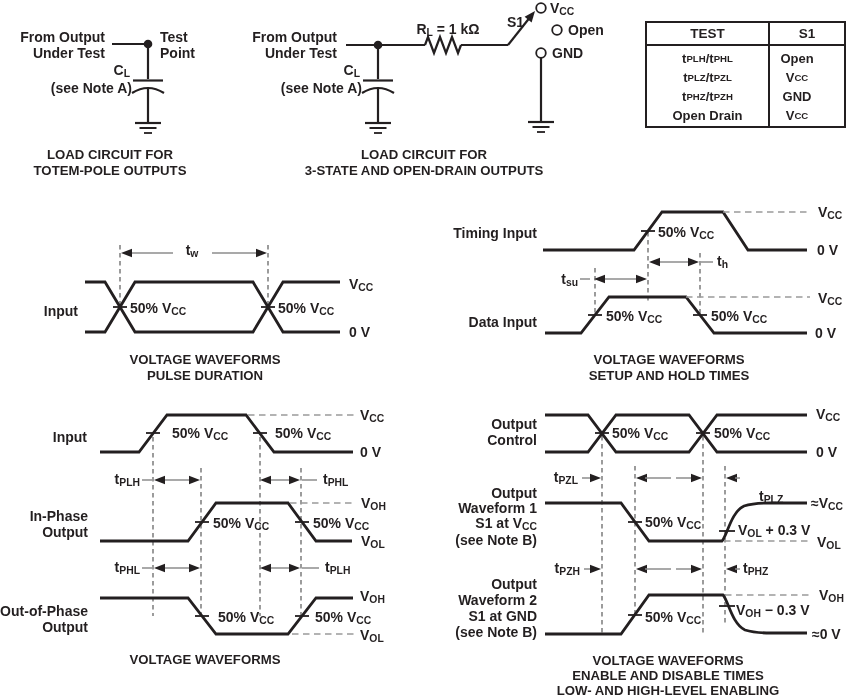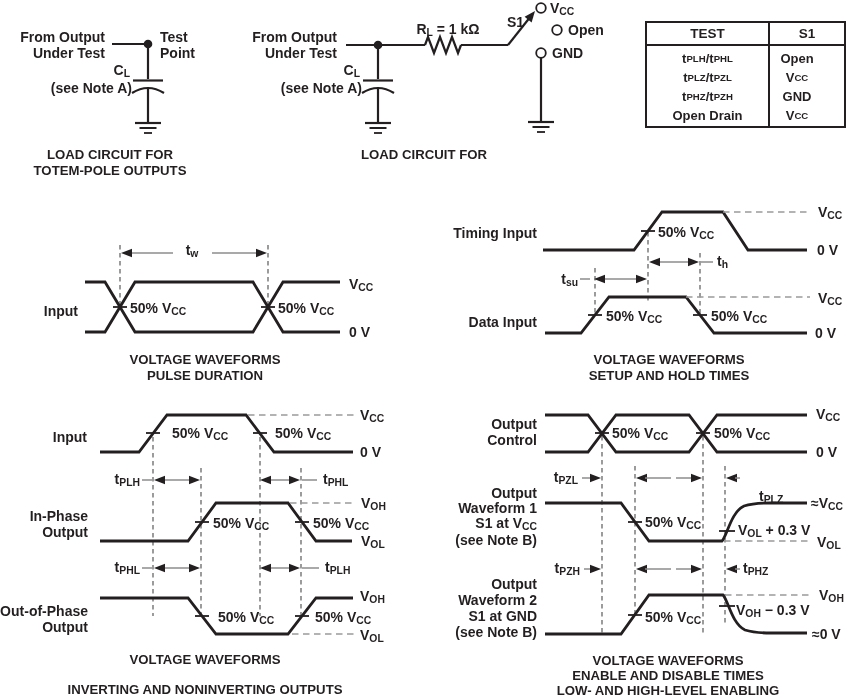--- a/index.html
+++ b/index.html
@@ -244,20 +244,21 @@
       <div class="lbl" style="right: 517px; top: 37px;">From Output</div>
       <div class="lbl" style="right: 517px; top: 53px;">Under Test</div>
       <div class="lbl c" style="left: 448px; top: 30px;">R<span class="sb">L</span> = 1 kΩ</div>
       <div class="lbl" style="right: 330px; top: 22px;">S1</div>
       <div class="lbl" style="left: 550px; top: 9px;">V<span class="sb">CC</span></div>
       <div class="lbl" style="left: 568px; top: 30px;">Open</div>
       <div class="lbl" style="left: 552px; top: 53px;">GND</div>
       <div class="lbl" style="right: 494px; top: 71px;">C<span class="sb">L</span></div>
       <div class="lbl" style="right: 492px; top: 88px;">(see Note A)</div>
       <div class="lbl c cap" style="left: 424px; top: 155px;">LOAD CIRCUIT FOR</div>
+      <div class="lbl c cap" style="left: 424px; top: 171px;">3-STATE AND OPEN-DRAIN OUTPUTS</div>
       <div class="lbl" style="right: 776px; top: 311px;">Input</div>
       <div class="lbl c" style="left: 192px; top: 251px;">t<span class="sb">w</span></div>
       <div class="lbl" style="left: 130px; top: 309px;">50% V<span class="sb">CC</span></div>
       <div class="lbl" style="left: 278px; top: 309px;">50% V<span class="sb">CC</span></div>
       <div class="lbl" style="left: 349px; top: 285px;">V<span class="sb">CC</span></div>
       <div class="lbl" style="left: 349px; top: 332px;">0 V</div>
       <div class="lbl c cap" style="left: 205px; top: 360px;">VOLTAGE WAVEFORMS</div>
       <div class="lbl c cap" style="left: 205px; top: 376px;">PULSE DURATION</div>
       <div class="lbl" style="right: 317px; top: 233px;">Timing Input</div>
       <div class="lbl" style="left: 658px; top: 233px;">50% V<span class="sb">CC</span></div>
@@ -287,21 +288,20 @@
       <div class="lbl" style="left: 361px; top: 542px;">V<span class="sb">OL</span></div>
       <div class="lbl" style="right: 714px; top: 568px;">t<span class="sb">PHL</span></div>
       <div class="lbl" style="left: 325px; top: 568px;">t<span class="sb">PLH</span></div>
       <div class="lbl" style="right: 766px; top: 611px;">Out-of-Phase</div>
       <div class="lbl" style="right: 766px; top: 627px;">Output</div>
       <div class="lbl" style="left: 218px; top: 618px;">50% V<span class="sb">CC</span></div>
       <div class="lbl" style="left: 315px; top: 618px;">50% V<span class="sb">CC</span></div>
       <div class="lbl" style="left: 360px; top: 597px;">V<span class="sb">OH</span></div>
       <div class="lbl" style="left: 360px; top: 636px;">V<span class="sb">OL</span></div>
       <div class="lbl c cap" style="left: 205px; top: 660px;">VOLTAGE WAVEFORMS</div>
-      <div class="lbl c cap" style="left: 205px; top: 690px;">INVERTING AND NONINVERTING OUTPUTS</div>
       <div class="lbl" style="right: 317px; top: 424px;">Output</div>
       <div class="lbl" style="right: 317px; top: 440px;">Control</div>
       <div class="lbl" style="left: 612px; top: 434px;">50% V<span class="sb">CC</span></div>
       <div class="lbl" style="left: 714px; top: 434px;">50% V<span class="sb">CC</span></div>
       <div class="lbl" style="left: 816px; top: 415px;">V<span class="sb">CC</span></div>
       <div class="lbl" style="left: 816px; top: 452px;">0 V</div>
       <div class="lbl" style="right: 276px; top: 478px;">t<span class="sb">PZL</span></div>
       <div class="lbl" style="left: 743px; top: 497px; margin-left: 16px;">t<span class="sb">PLZ</span></div>
       <div class="lbl" style="right: 317px; top: 493px;">Output</div>
       <div class="lbl" style="right: 317px; top: 508px;">Waveform 1</div>

